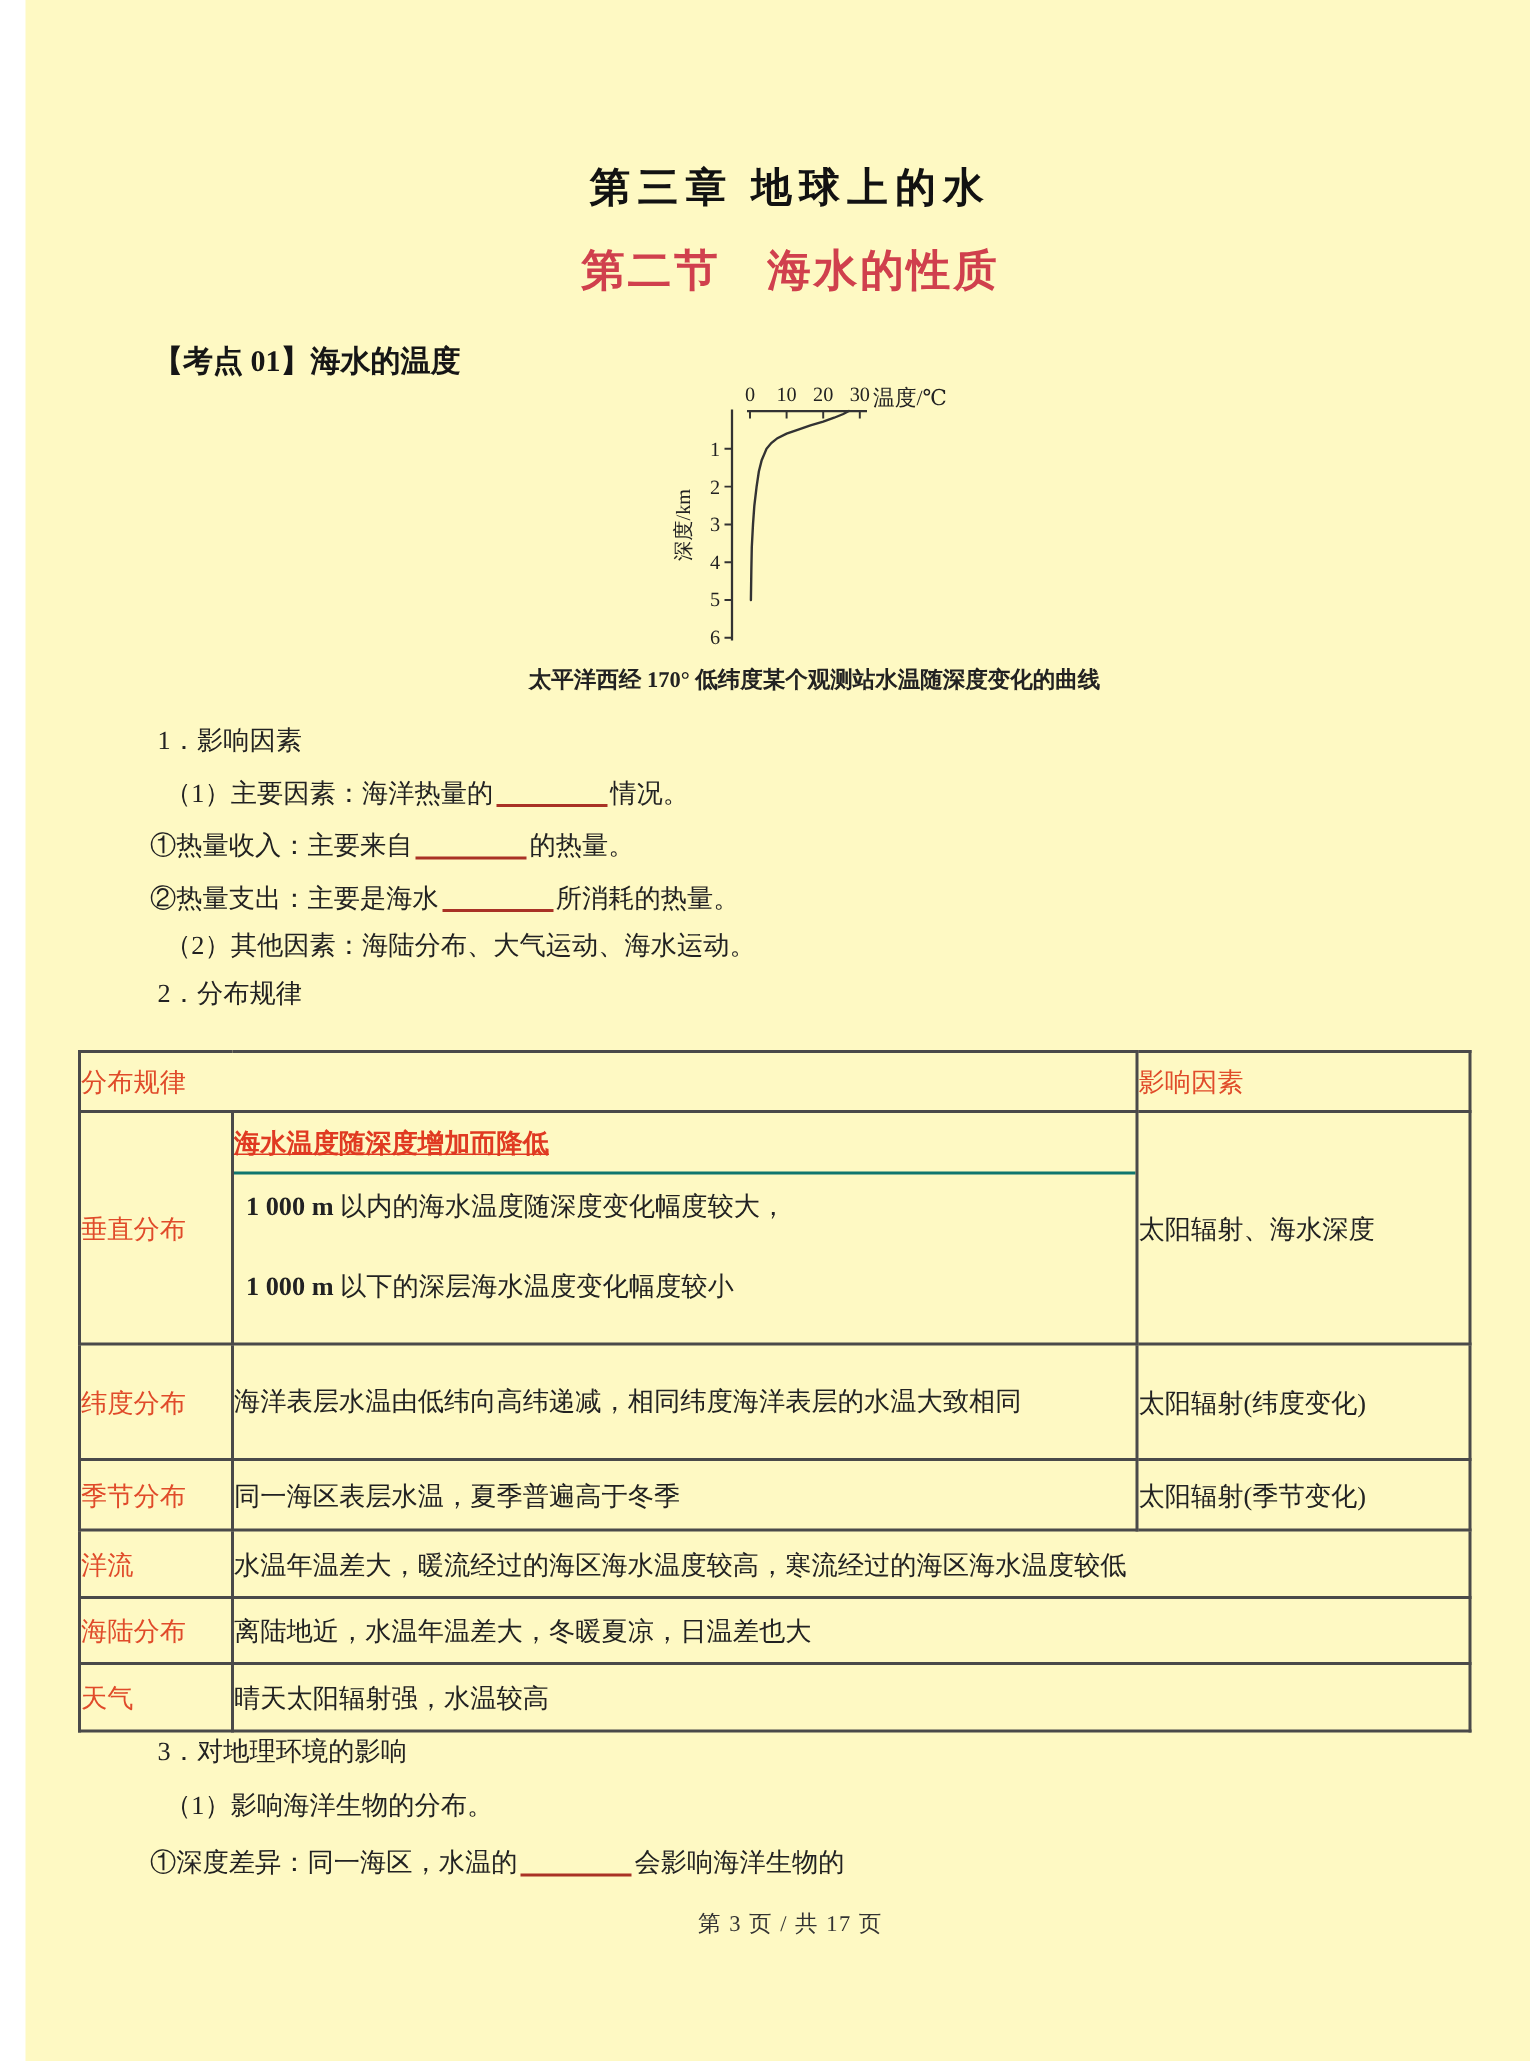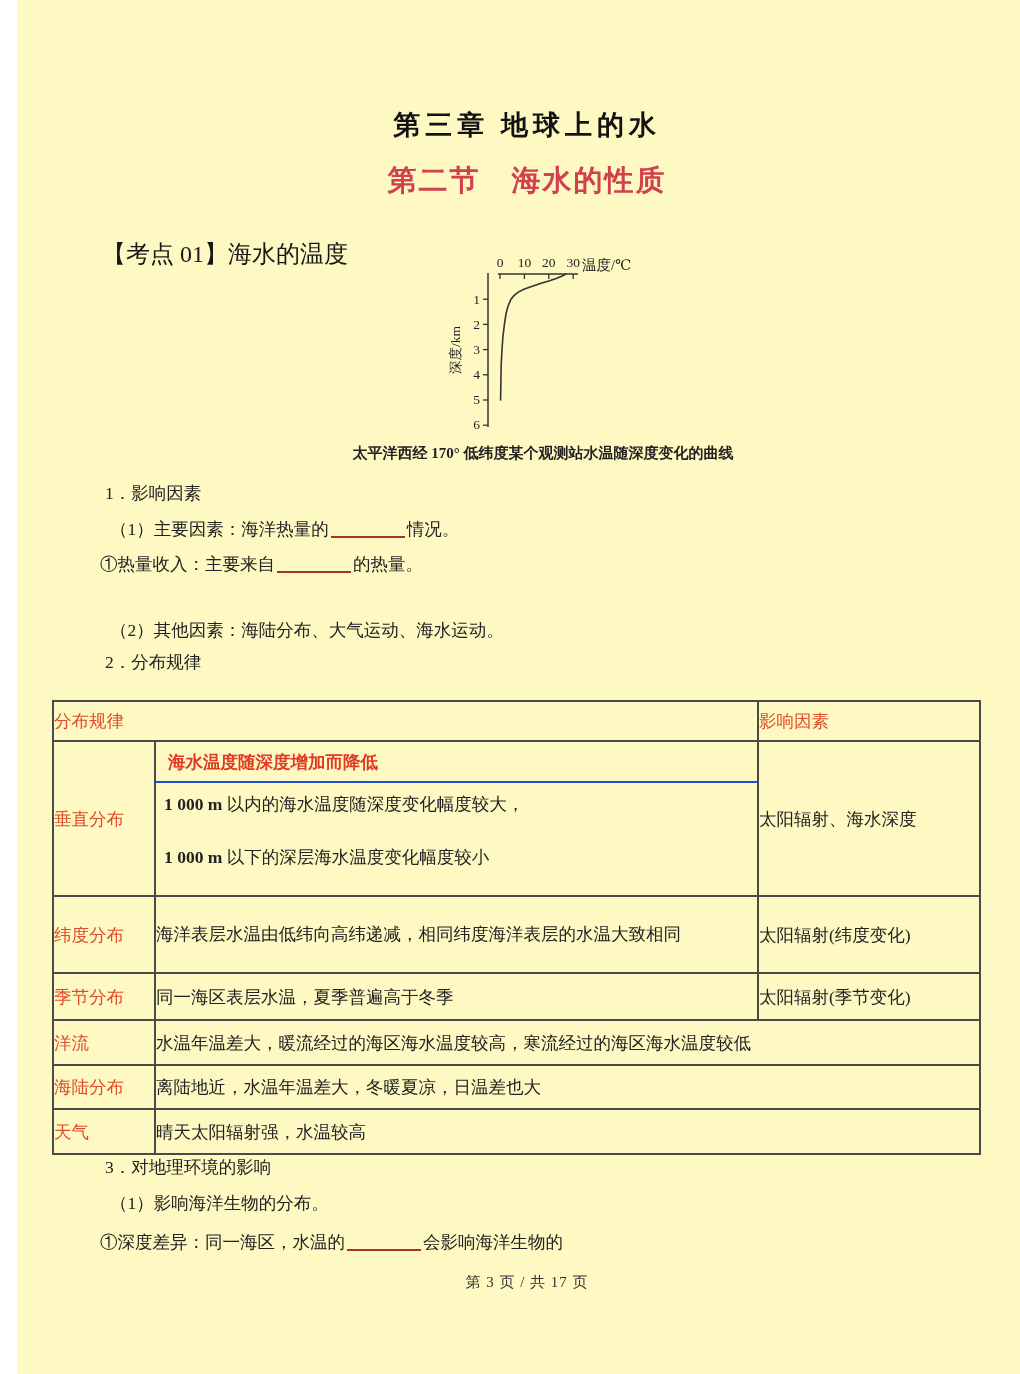--- a/index.html
+++ b/index.html
@@ -3,38 +3,38 @@
 <meta charset="utf-8">
 <style>
   html,body{margin:0;padding:0;background:#fff;}
   .page{position:relative;width:1020px;height:1374px;background:#fef9c3;overflow:hidden;
         font-family:"Liberation Serif","DejaVu Serif",serif;color:#1e1e1e;margin-left:17px;}
   .abs{position:absolute;}
   .chapter-title{top:107px;left:0;width:100%;text-align:center;font-size:27px;font-weight:bold;
                  letter-spacing:5px;color:#121212;}
   .section-title{top:161px;left:0;width:100%;text-align:center;font-size:29px;font-weight:bold;
                  letter-spacing:2px;color:#d0404d;font-family:"Liberation Sans","DejaVu Sans",sans-serif;}
-  .topic-heading{top:238px;left:85px;font-size:24px;font-weight:normal;color:#161616;}
+  .topic-heading{top:227px;left:85px;font-size:20px;font-weight:bold;color:#161616;}
   .chart-wrap{top:250px;left:430px;width:220px;height:200px;}
   .chart-caption{top:444px;left:16px;width:100%;text-align:center;font-size:15px;font-weight:bold;color:#222;}
   .bodyline{font-size:17.5px;white-space:nowrap;color:#222;}
   .blank{display:inline-block;width:74px;height:1em;border-bottom:2.5px solid #a93226;
          transform:translateY(3px);margin:0 2px;}
   .l1{top:481px;left:88px;text-align:center;}  .l2{top:515px;left:93px;}  .l3{top:550px;left:83px;}
   .l4{top:585px;left:83px;}  .l5{top:618px;left:93px;}  .l6{top:650px;left:88px;}
   .l7{top:1155px;left:88px;} .l8{top:1191px;left:93px;} .l9{top:1228px;left:83px;}
   table.dist{position:absolute;top:700px;left:35px;width:927px;border-collapse:collapse;
              table-layout:fixed;font-size:17.5px;color:#222;}
   table.dist td{border:2px solid #4a4a4a;vertical-align:middle;padding:0;}
   td.hdr{vertical-align:top;color:#e04b2a;padding:8px 8px;height:38px;}
   td.lbl{color:#e04b2a;padding:2px 4px 2px 8px;}
   td.rule{padding:4px 8px;}
   td.factor{padding:2px 4px 2px 8px;}
   td.nopad{padding:0;vertical-align:top;}
-  .vr-top{color:#e03a22;font-weight:bold;padding:8px 8px 7px 12px;border-bottom:2px solid #1d4ed8;}
+  .vr-top{color:#e03a22;font-weight:bold;padding:8px 8px 7px 0;border-bottom:2px solid #0f766e;text-decoration:underline;}
   .vr-bottom{padding:9px 8px 26px 8px;}
   .vr-line2{margin-top:29px;}
   td.lat-rule{padding:4px 10px 4px 8px;line-height:37px;}
   .footer{top:1273px;left:0;width:100%;text-align:center;font-size:15px;letter-spacing:1px;color:#333;}
   svg text{font-family:"Liberation Serif","DejaVu Serif",serif;fill:#222;}
 </style>
 </head>
 <body>
 
 <div class="page">
@@ -72,20 +72,21 @@
     <text x="13" y="100" font-size="13.5" text-anchor="middle" transform="rotate(-90 13 100)">深度/km</text>
 
     <path fill="none" stroke="#333" stroke-width="1.6" stroke-linecap="round" d="M118.9,24.0 L115.2,26.0 L109.1,28.5 L101.8,31.1 L93.3,33.6 L84.7,36.6 L77.4,39.1 L71.3,42.1 L67.2,45.4 L64.0,49.2 L60.8,56.8 L58.9,64.3 L57.4,74.4 L55.9,87.0 L55.0,99.6 L54.2,114.7 L53.9,129.8 L53.6,150.0"></path>
   </svg>
 
   <div class="abs chart-caption">太平洋西经 170° 低纬度某个观测站水温随深度变化的曲线</div>
 
   <div class="abs bodyline l1">1．影响因素</div>
   <div class="abs bodyline l2"><span>（1）主要因素：海洋热量的</span><span class="blank"></span><span>情况。</span></div>
   <div class="abs bodyline l3"><span>①热量收入：主要来自</span><span class="blank"></span><span>的热量。</span></div>
+  <div class="abs bodyline l4"><span>②热量支出：主要是海水</span><span class="blank"></span><span>所消耗的热量。</span></div>
   <div class="abs bodyline l5">（2）其他因素：海陆分布、大气运动、海水运动。</div>
   <div class="abs bodyline l6">2．分布规律</div>
 
   <table class="dist">
     <colgroup>
         <col style="width:102px">
         <col style="width:603px">
         <col style="width:222px">
       </colgroup>
     <tbody>

